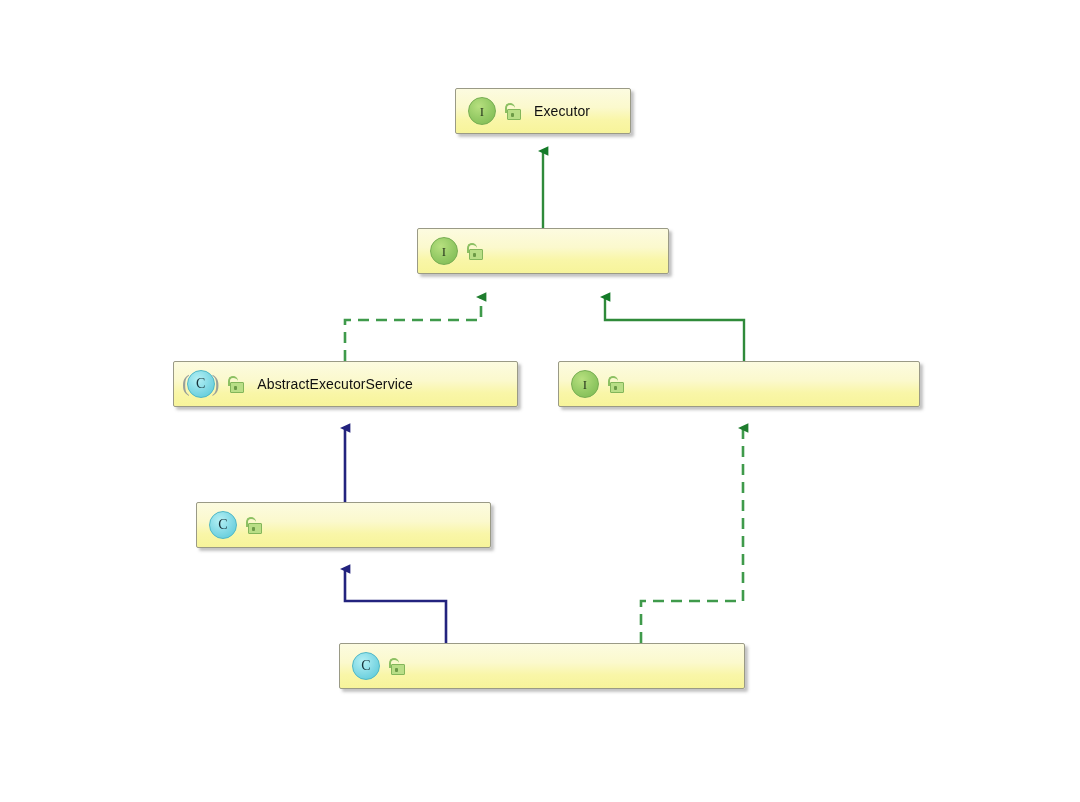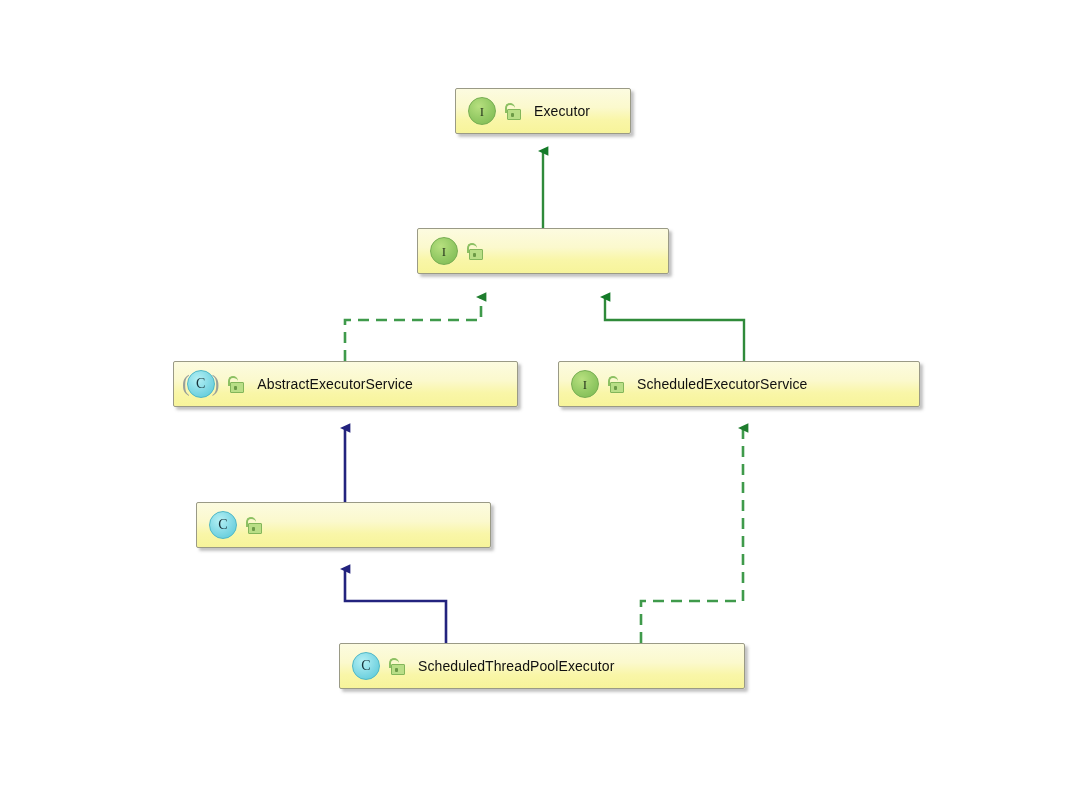--- a/index.html
+++ b/index.html
@@ -219,21 +219,20 @@
 
   <div class="uml-node" style="left:558px; top:361px; width:362px; height:46px;">
     <span class="node-icon-group">
       <span class="icon-interface">I</span>
       <span class="icon-lock">
         <span class="lock-shackle"></span>
         <span class="lock-body"></span>
         <span class="lock-keyhole"></span>
       </span>
     </span>
-    <span class="node-label">ScheduledExecutorService</span>
   </div>
 
   <div class="uml-node" style="left:196px; top:502px; width:295px; height:46px;">
     <span class="node-icon-group">
       <span class="icon-class">C</span>
       <span class="icon-lock">
         <span class="lock-shackle"></span>
         <span class="lock-body"></span>
         <span class="lock-keyhole"></span>
       </span>
@@ -242,16 +241,15 @@
 
   <div class="uml-node" style="left:339px; top:643px; width:406px; height:46px;">
     <span class="node-icon-group">
       <span class="icon-class">C</span>
       <span class="icon-lock">
         <span class="lock-shackle"></span>
         <span class="lock-body"></span>
         <span class="lock-keyhole"></span>
       </span>
     </span>
-    <span class="node-label">ScheduledThreadPoolExecutor</span>
   </div>
 
 </div>
 
 </body></html>

